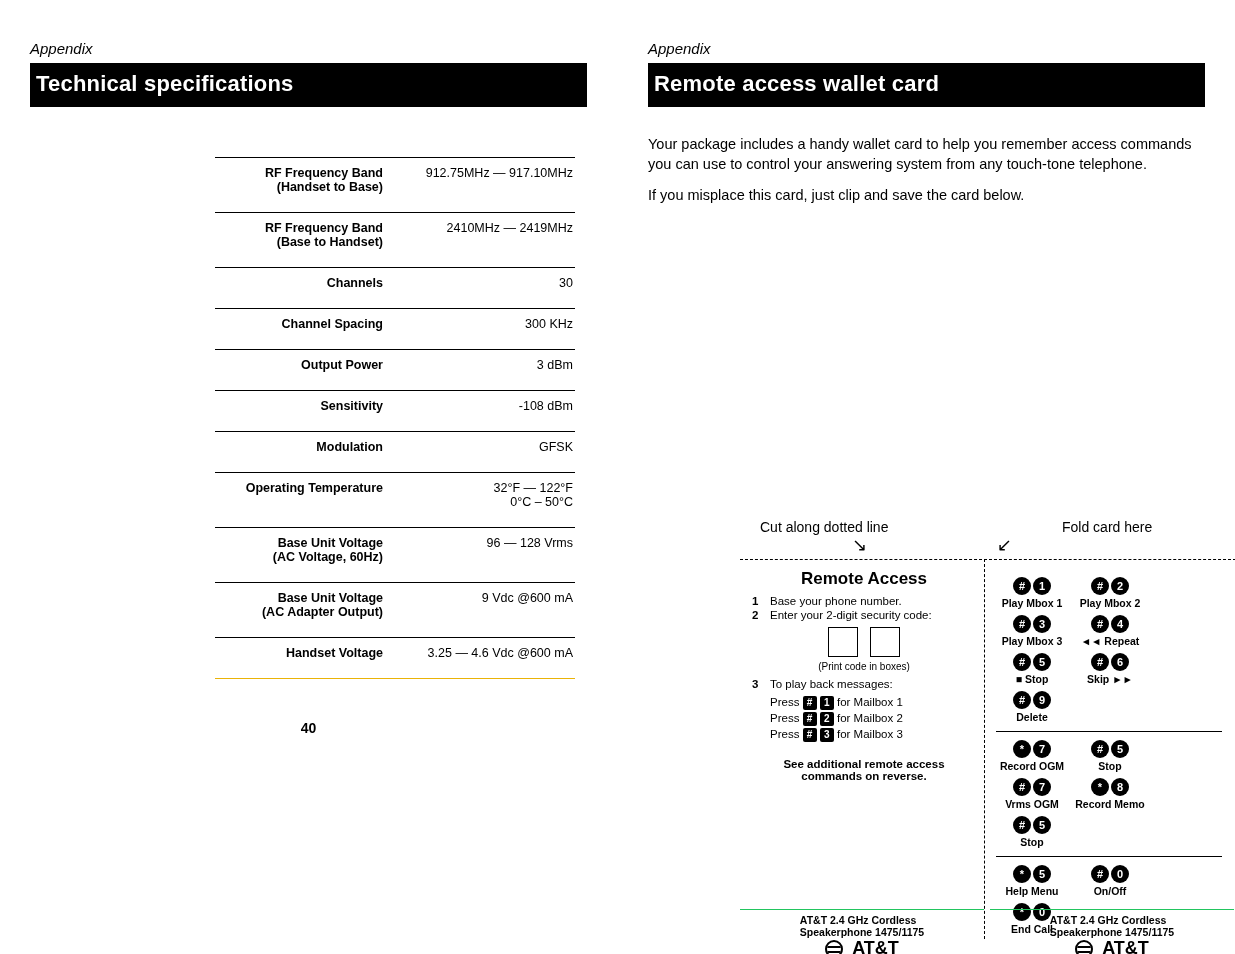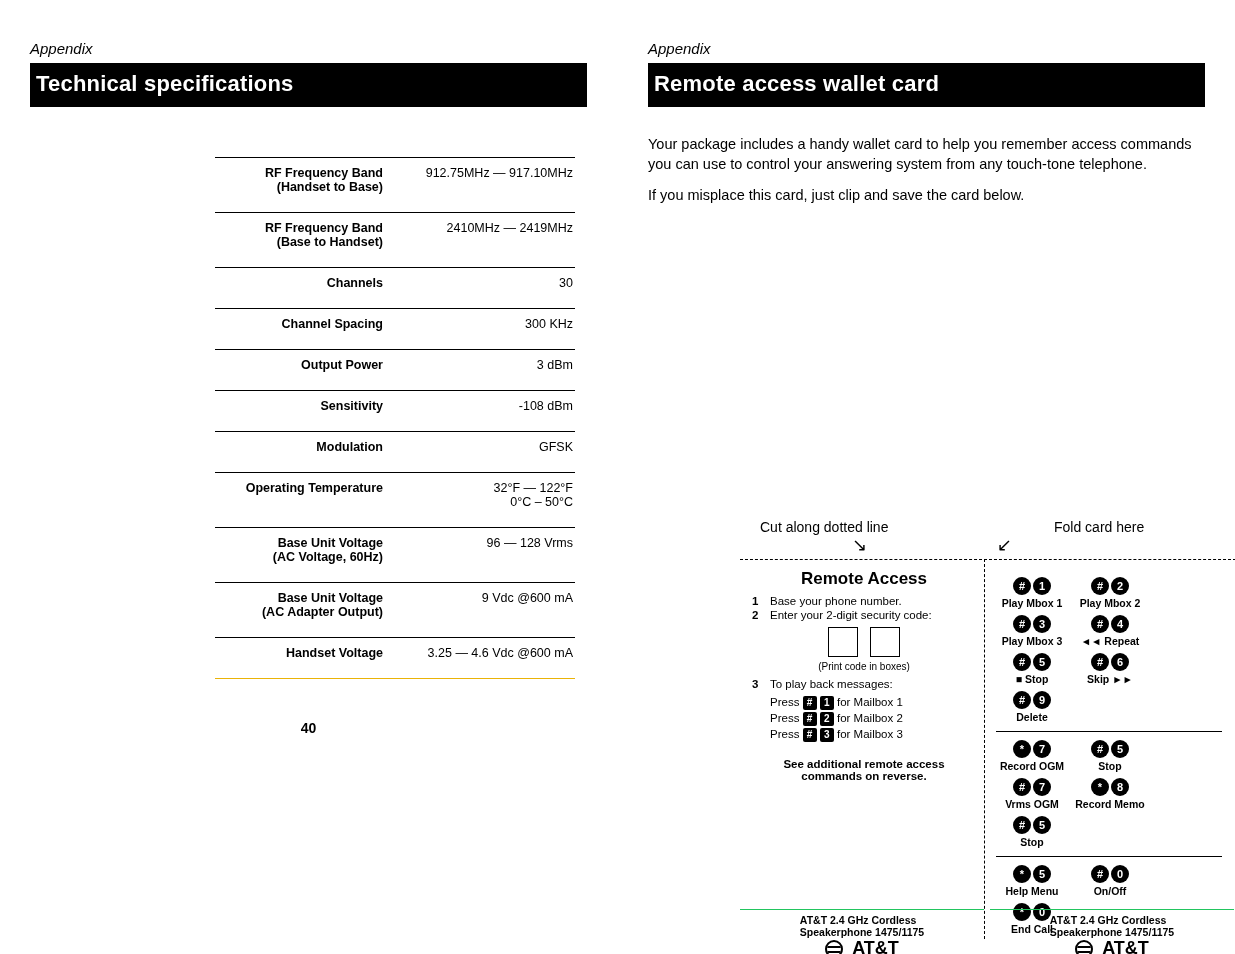--- a/index.html
+++ b/index.html
@@ -72,21 +72,21 @@
     left: 740px;
     top: 519px;
     width: 500px;
   }
   .cut-label, .fold-label {
     position: absolute;
     font-size: 14px;
     top: 0;
   }
   .cut-label { left: 20px; }
-  .fold-label { left: 293px; padding-left: 21px; }
+  .fold-label { left: 301px; padding-left: 21px; }
 
   .arrow-se, .arrow-sw {
     position: absolute;
     top: 15px;
     font-size: 18px;
   }
   .arrow-se { left: 112px; }
   .arrow-sw { left: 257px; transform: scaleX(-1); }
 
   .dotted-rule {

